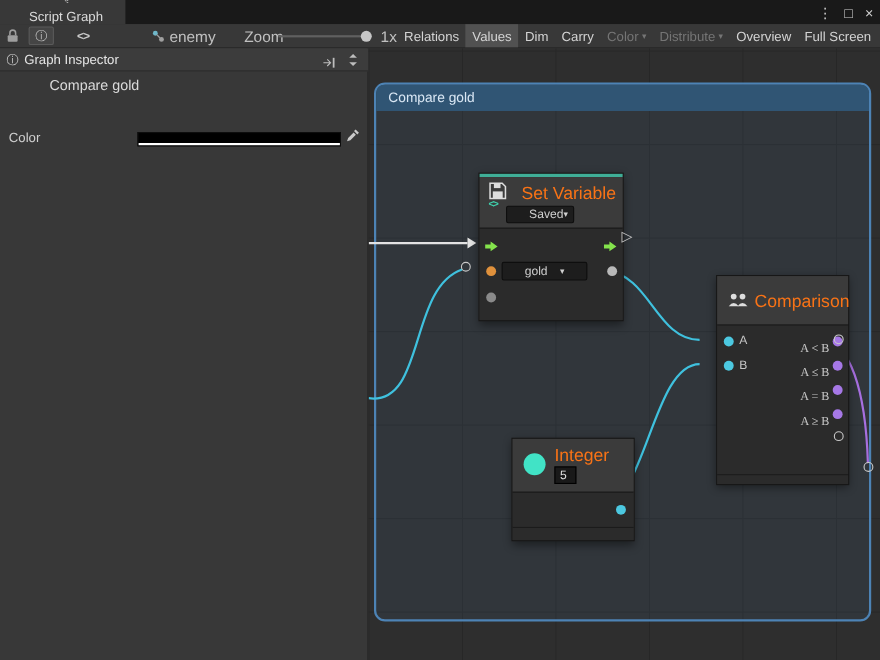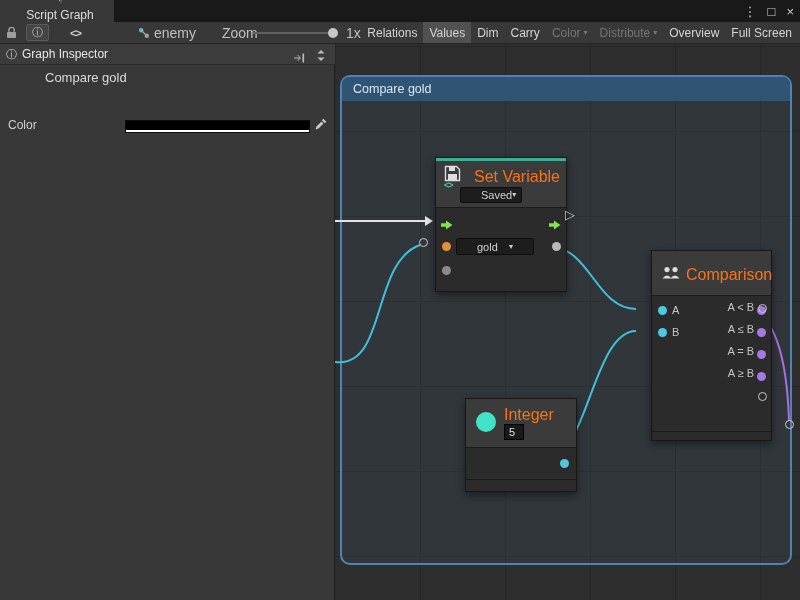--- a/index.html
+++ b/index.html
@@ -83,21 +83,21 @@
   
   .cmp { left:295px; top:206px; width:121px;margin-left:21px; }
   .cmp-header { height:44px; }
   .cmp-icon { position:absolute; left:9px; top:15px; }
   .cmp-title { left:34px; top:15px; }
   .cmp-body { position:relative; border-top:1px solid #1b1b1b; background:#2b2b2b; padding-top:4px; height:136px; }
   .cmp-row { position:relative; height:22px; font-size:11px; color:#c6c6c6; }
   .cmp-row .ldot { left:6px; top:6px; }
   .cmp-row .rdot { right:5px; top:6px; }
   .llabel { position:absolute; left:20px; top:4px; }
-  .rlabel { position:absolute; right:17px; top:1px; }
+  .rlabel { position:absolute; right:17px; top:11px;font-family:Liberation Serif, serif; }
   .cmp-footer { height:9px; border-top:1px solid #1b1b1b; background:#2b2b2b; }
 
   
   .int { left:130px; top:354px; width:112px; }
   .int-header { height:48px; }
   .int-circle { position:absolute; left:10px; top:13px; width:20px; height:20px; border-radius:50%; background:#41e3c6; }
   .int-title { left:38px; top:7px; }
   .int-value { position:absolute; left:38px; top:25px; width:20px; height:16px; background:#191919; border:1px solid #000;
                font-size:11px; color:#e0e0e0; padding-left:4px; line-height:14px; }
   .int-body { position:relative; height:32px; border-top:1px solid #1b1b1b; background:#2b2b2b; }

